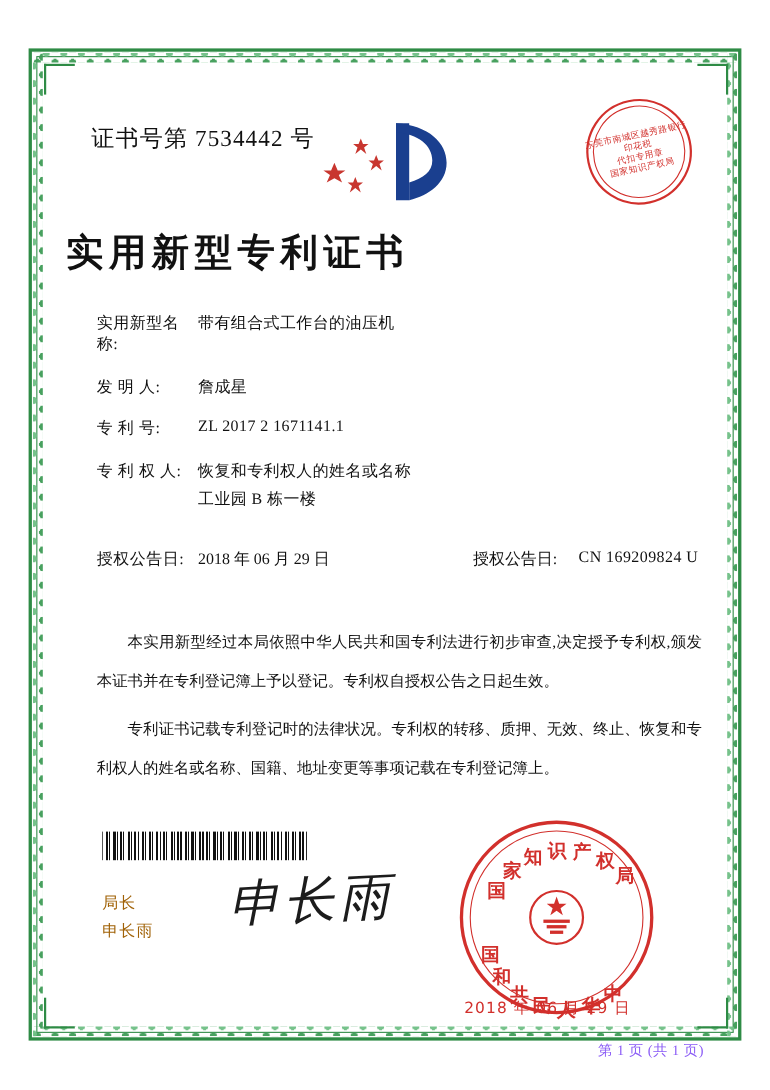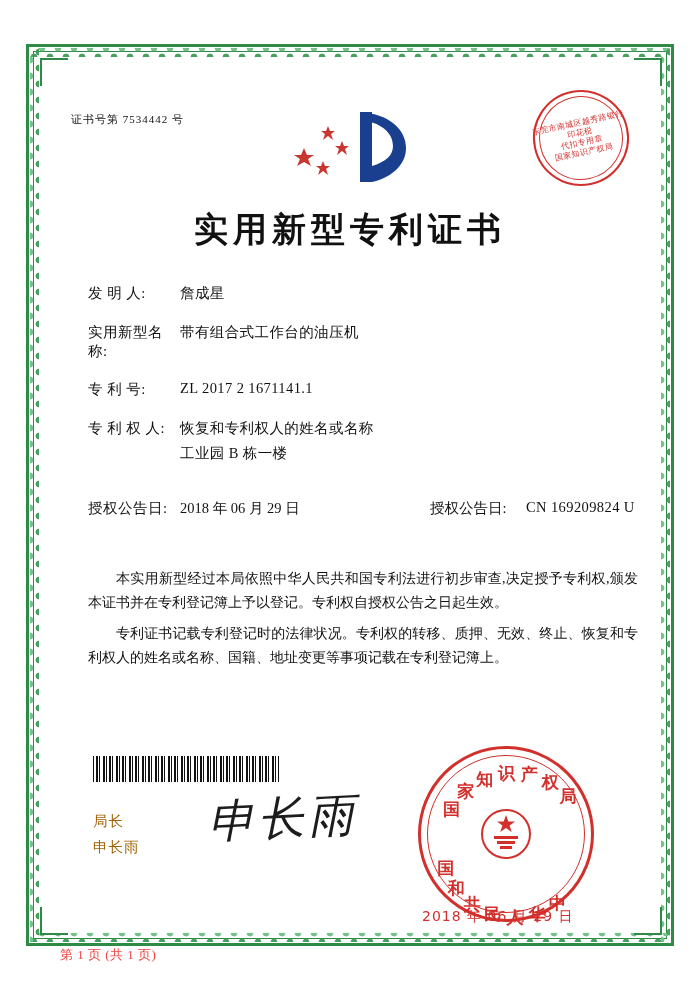--- a/index.html
+++ b/index.html
@@ -77,43 +77,42 @@
   .content {
     position: absolute;
     left: 60px;
     top: 70px;
     width: 580px;
     height: 850px;
   }
 
   .cert-no {
     position: absolute;
-    left: 11px;
+    left: 23px;
     top: 42px;
-    font-size: 11px;
+    font-size: 21px;
     color: #111;
     letter-spacing: 1px;
   }
 
   
   .logo {
     position: absolute;
     left: 230px;
     top: 34px;
     width: 130px;
     height: 85px;
   }
   .logo svg { display: block; }
 
   .title {
     position: absolute;
     left: 0;
     top: 137px;
     width: 580px;
-    text-align: center;
     font-size: 34px;
     font-weight: bold;
     letter-spacing: 5px;
     color: #111;
     font-family: "DejaVu Serif", "Liberation Serif", serif;
   }
 
   
   .stamp-top {
     position: absolute;
@@ -191,21 +190,21 @@
     font-size: 14.5px;
   }
 
   
   .paras {
     position: absolute;
     left: 28px;
     top: 497px;
     width: 550px;
     font-size: 14px;
-    line-height: 24px;
+    line-height: 36px;
     color: #111;
     text-align: justify;
   }
   .paras p {
     margin: 0 0 7px 0;
     text-indent: 28px;
   }
 
   
   .barcode {
@@ -291,23 +290,23 @@
     color: #d2302c;
     letter-spacing: 1px;
     font-family: "DejaVu Sans", sans-serif;
   }
 
   .footer {
     position: absolute;
     left: 0;
     top: 876px;
     width: 580px;
-    text-align: left;
+    text-align: right;
     font-size: 13px;
-    color: #ef4444;
+    color: #8b5cf6;
     letter-spacing: 0.5px;
   }
 </style>
 </head>
 <body>
 
 <div id="page">
 
   <div class="border-outer"></div>
   <div class="border-inner"></div>
@@ -346,27 +345,27 @@
         <div>代扣专用章</div>
         <div>国家知识产权局</div>
       </div>
     </div>
 
     <div class="title">实用新型专利证书</div>
 
     <div class="fields">
 
       <div class="row">
+        <div class="lbl">实用新型名称:</div>
+        <div class="val">带有组合式工作台的油压机</div>
+      </div>
+
+      <div class="row">
         <div class="lbl">发 明 人:</div>
         <div class="val">詹成星</div>
-      </div>
-
-      <div class="row">
-        <div class="lbl">实用新型名称:</div>
-        <div class="val">带有组合式工作台的油压机</div>
       </div>
 
       <div class="row">
         <div class="lbl">专 利 号:</div>
         <div class="val">ZL 2017 2 1671141.1</div>
       </div>
 
 
       <div class="row">
         <div class="lbl">专 利 权 人:</div>

